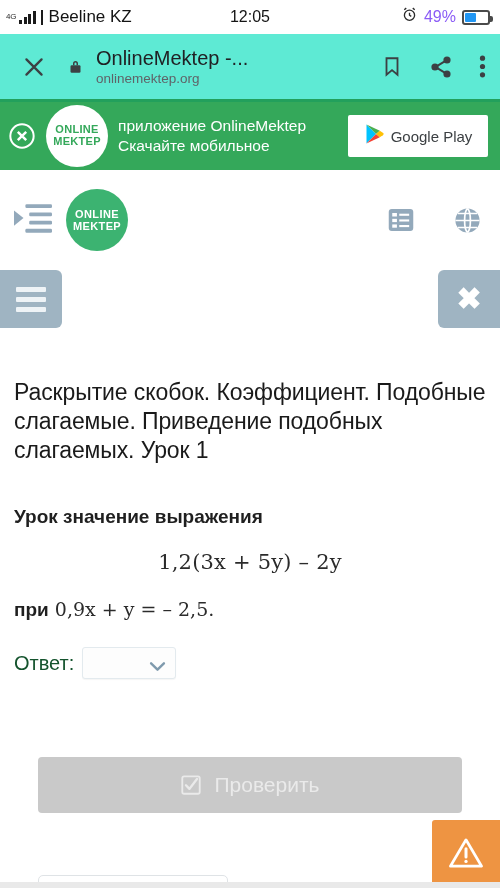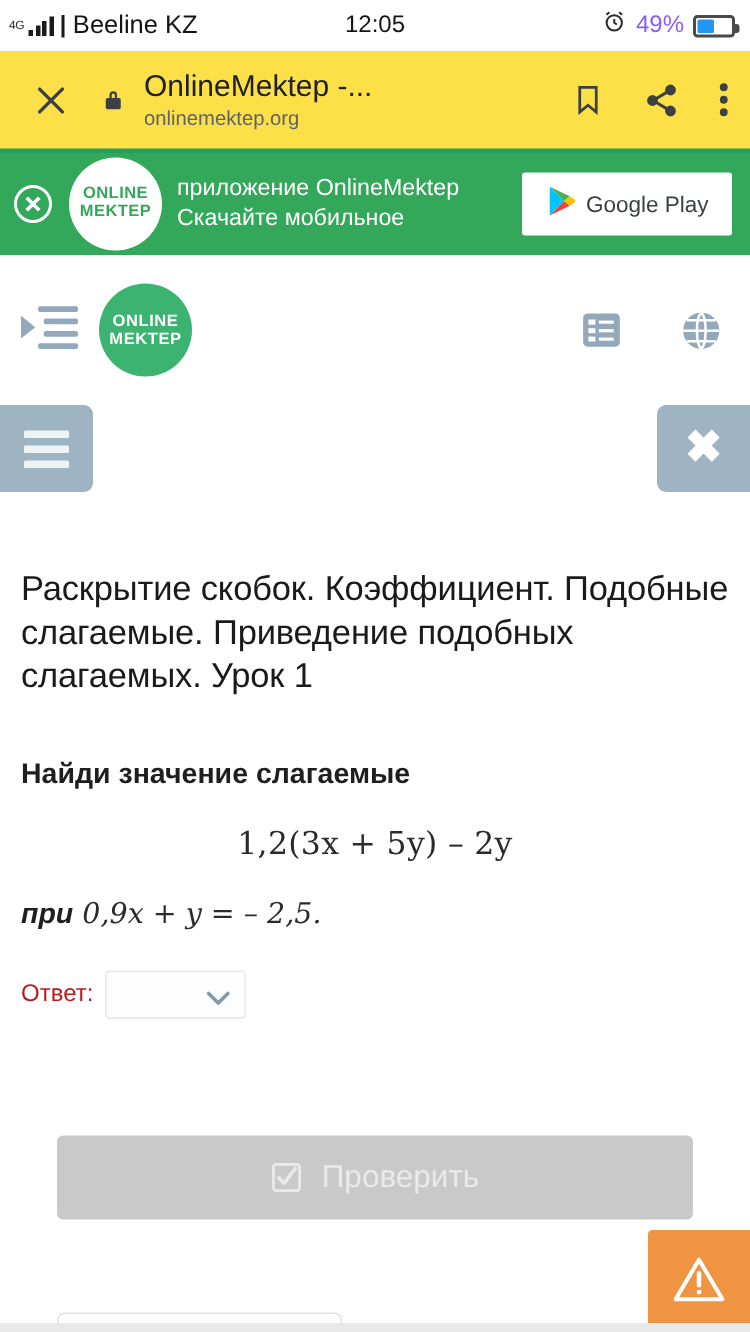--- a/index.html
+++ b/index.html
@@ -30,21 +30,21 @@
   .sb-center { position: absolute; left: 0; right: 0; text-align: center; font-size: 16px; color: #141414; pointer-events: none; }
   .sb-right { margin-left: auto; display: flex; align-items: center; gap: 6px; position: relative; z-index: 2;}
   .battpct { font-size: 16px; color: #8b5cf6; }
   .batt { width: 28px; height: 15px; border: 2px solid #4a4a4a; border-radius: 3px; position: relative; padding: 1px; }
   .batt::after { content: ""; position: absolute; right: -5px; top: 4px; width: 3px; height: 6px; background: #4a4a4a; border-radius: 0 2px 2px 0; }
   .batt > span { display: block; height: 100%; width: 49%; background: #2196f3; border-radius: 1px; }
 
   
   .browserbar {
     height: 68px; display: flex; align-items: center; padding: 0 14px;
-    background: #fde047; border-bottom: 3px solid #22a05c; position: relative;
+    background: #5eead4; border-bottom: 3px solid #22a05c; position: relative;
   }
   .bb-icon { color: #3c4043; display: flex; align-items: center; justify-content: center; }
   .bb-close { width: 40px; height: 40px; }
   .bb-lock { width: 26px; margin-left: 8px; }
   .bb-titlewrap { margin-left: 8px; flex: 1; min-width: 0; }
   .bb-title { font-size: 20px; color: #202124; line-height: 1.05; white-space: nowrap; overflow: hidden; }
   .bb-url { font-size: 13.5px; color: #5f6368; margin-top: 2px; white-space: nowrap; }
   .bb-right { display: flex; align-items: center; gap: 26px; padding-left: 10px; }
 
   
@@ -92,24 +92,24 @@
   .xglyph { color: #ffffff; font-size: 30px; line-height: 1; font-weight: bold; }
 
   
   .content { padding: 6px 14px 0 14px; margin-top: 44px; }
   .lesson-title { font-size: 23px; color: #1a1a1a; line-height: 1.25; letter-spacing: -0.1px; }
   .prompt { font-size: 19px; font-weight: bold; color: #1f1f1f; margin-top: 42px; }
   .formula {
     font-family: "DejaVu Serif", serif; font-size: 21px; color: #2b2b2b;
     text-align: center; margin-top: 22px; letter-spacing: 0.2px;
   }
-  .cond { font-size: 19px; color: #2b2b2b; margin-top: 24px; font-family: "DejaVu Serif", serif; font-style: italic; }
+  .cond { font-size: 19px; color: #2b2b2b; margin-top: 24px; font-family: "DejaVu Serif", serif; }
   .cond b { font-family: "Liberation Sans", sans-serif; font-weight: bold; color: #1f1f1f; }
   .answer-row { display: flex; align-items: center; gap: 8px; margin-top: 26px; }
-  .answer-label { font-size: 16px; color: #b91c1c; }
+  .answer-label { font-size: 20px; color: #14532d; }
   .answer-select {
     width: 94px; height: 32px; background: #fdfdfd; border: 1px solid #e3eaee;
     border-radius: 3px; display: flex; align-items: center; justify-content: flex-end;
     padding-right: 9px; box-shadow: 0 1px 1px rgba(0,0,0,0.04);
   }
   .chev { width: 17px; height: 11px; }
 
   .check-btn {
     margin: 78px 24px 0 24px; height: 56px; background: #c9c9c9; border: none;
     border-radius: 4px; display: flex; align-items: center; justify-content: center;
@@ -278,21 +278,21 @@
         </span>
     </button>
     <button class="btn-square btn-x">
       <span class="xglyph">✖</span>
     </button>
   </div>
 
   <div class="content">
     <div class="lesson-title">Раскрытие скобок. Коэффициент. Подобные слагаемые. Приведение подобных слагаемых. Урок 1</div>
 
-    <div class="prompt">Найди значение слагаемые</div>
+    <div class="prompt">Урок значение выражения</div>
 
     <div class="formula">1,2(3x + 5y) – 2y</div>
 
     <div class="cond">
       <b>при</b>
       <span>0,9x + y = – 2,5.</span>
     </div>
 
     <div class="answer-row">
       <span class="answer-label">Ответ:</span>

